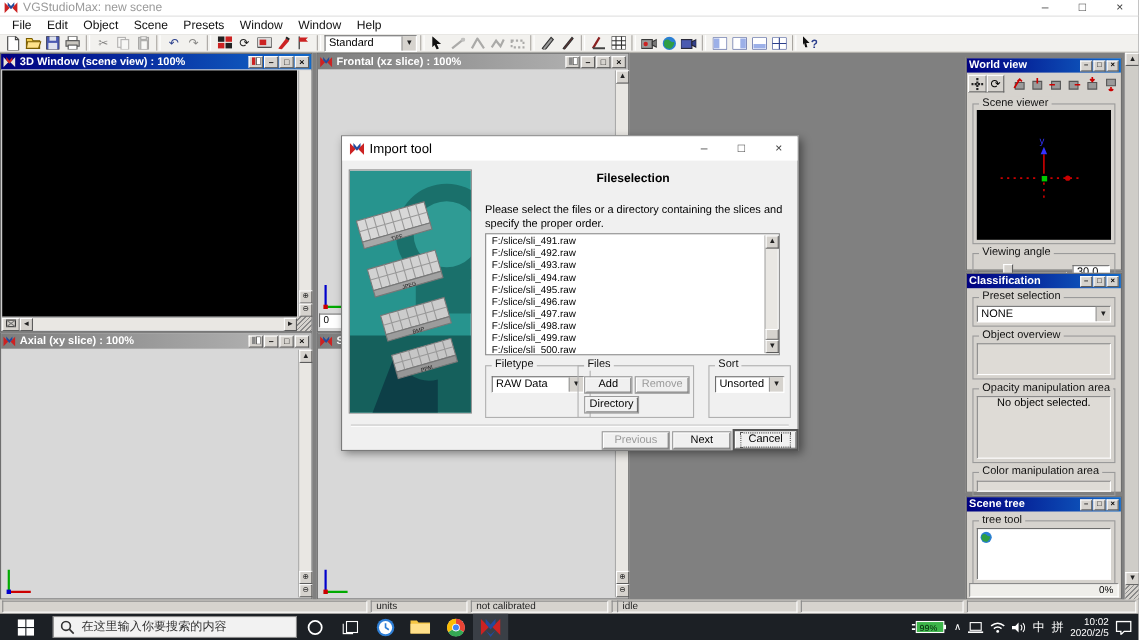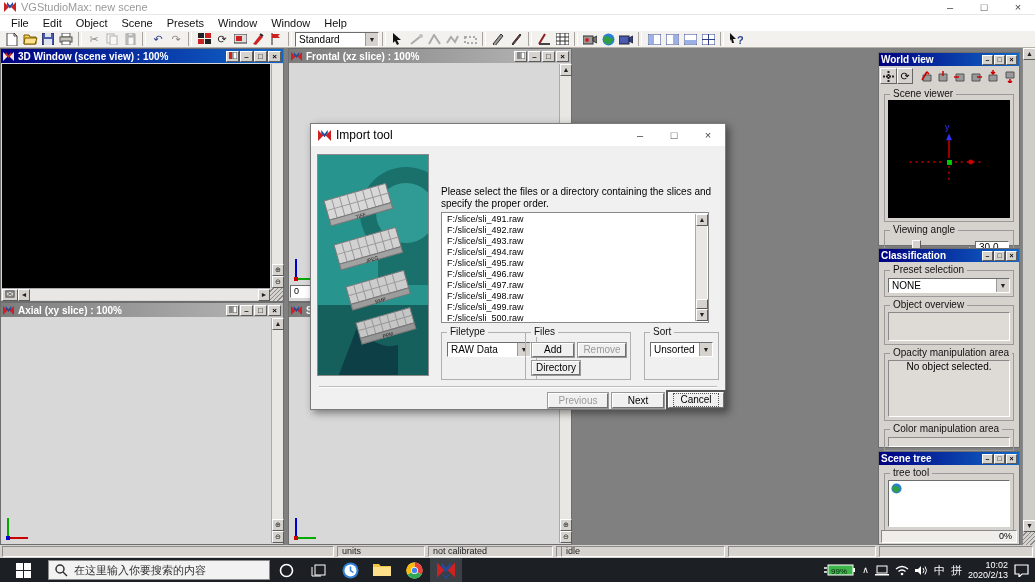--- a/index.html
+++ b/index.html
@@ -595,20 +595,21 @@
           </g>
           <g transform="translate(38,168) rotate(-16)">
             <rect width="56" height="16" fill="#c6c6c6" stroke="#777"></rect>
             <path d="M8 0 v16 M16 0 v16 M24 0 v16 M32 0 v16 M40 0 v16 M48 0 v16 M0 8 h56" stroke="#999"></path>
             <rect y="16" width="56" height="6" fill="#969696" stroke="#777"></rect>
             <text x="22" y="22" font-size="5" fill="#222">PPM</text>
           </g>
         </svg>
       </div>
 
+      <div class="abs" style="left:125px;top:32px;right:10px;text-align:center;font-weight:bold;font-size:11px;">Fileselection</div>
       <div class="abs" style="left:130px;top:62px;width:274px;font-size:10px;line-height:12px;">Please select the files or a directory containing the slices and specify the proper order.</div>
 
       <div id="filelist" class="abs" style="left:130px;top:88px;width:268px;height:111px;">
         <div class="abs" style="left:1px;top:1px;right:13px;bottom:1px;overflow:hidden;">
           <div class="fitem">F:/slice/sli_491.raw</div>
           <div class="fitem">F:/slice/sli_492.raw</div>
           <div class="fitem">F:/slice/sli_493.raw</div>
           <div class="fitem">F:/slice/sli_494.raw</div>
           <div class="fitem">F:/slice/sli_495.raw</div>
           <div class="fitem">F:/slice/sli_496.raw</div>
@@ -740,20 +741,20 @@
           <circle cx="7" cy="9" r="1.3" fill="#fff"></circle>
         </svg>
       <svg width="13" height="11" viewBox="0 0 13 11">
           <path d="M0 4 h3 l3 -3 v9 l-3 -3 h-3z" fill="#fff"></path>
           <path d="M8 3 q2 2.5 0 5 M10 1.5 q3 4 0 8" fill="none" stroke="#fff"></path>
         </svg>
       <span style="font-size:11px">中</span>
       <span style="font-size:11px">拼</span>
       <div id="clockblock">
         <div>10:02</div>
-        <div>2020/2/13</div>
+        <div>2020/2/5</div>
       </div>
       <svg width="15" height="13" viewBox="0 0 15 13">
           <path d="M1 1 h13 v9 h-6 l-3 3 v-3 h-4z" fill="none" stroke="#fff" stroke-width="1.2"></path>
         </svg>
     </div>
   </div>
 </div>
 
 </body></html>

